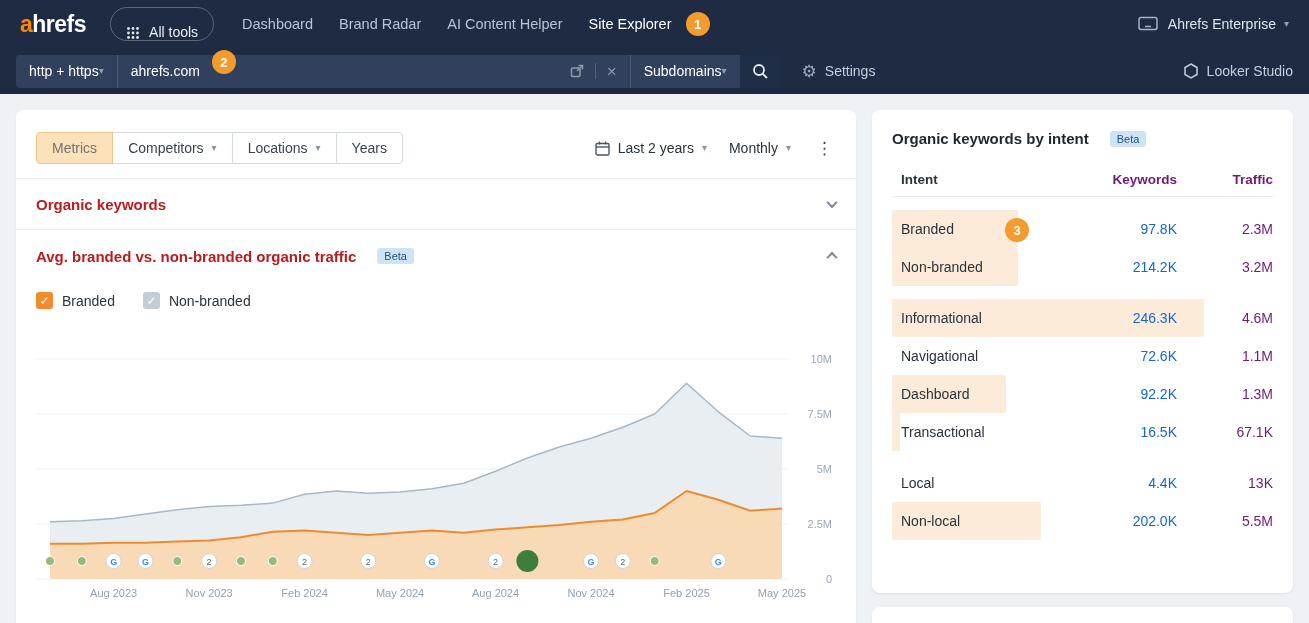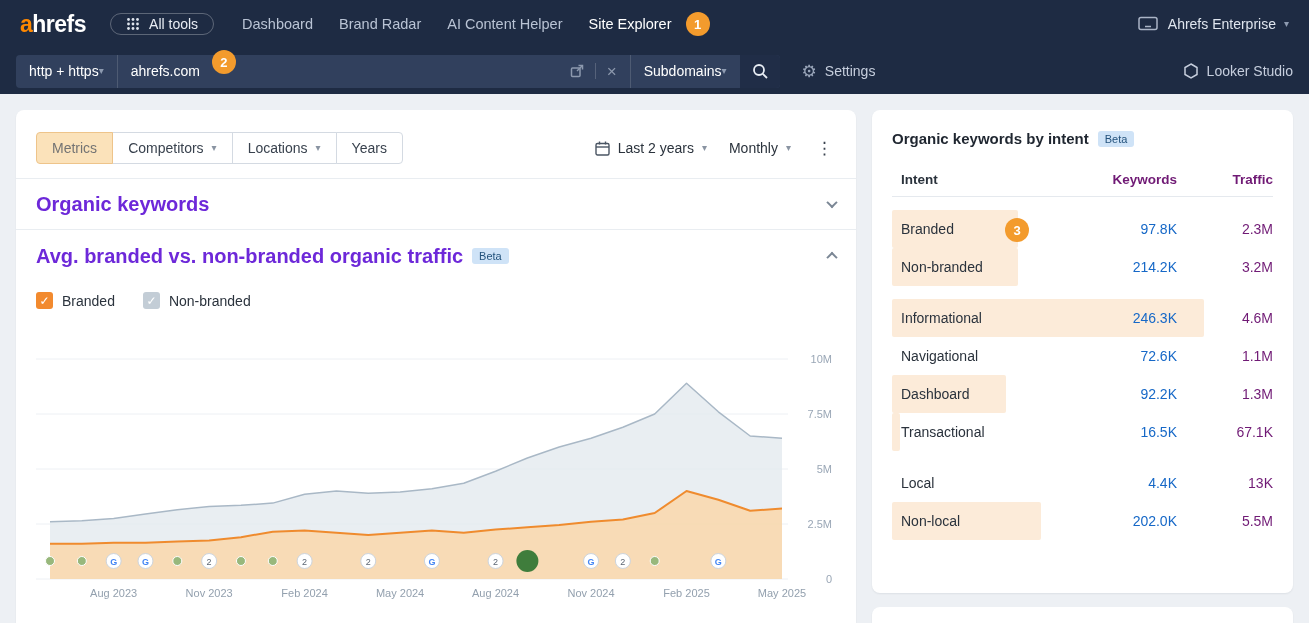--- a/index.html
+++ b/index.html
@@ -3,22 +3,22 @@
 <meta charset="utf-8">
 <style>
   *{box-sizing:border-box;margin:0;padding:0}
   html,body{width:1309px;height:623px;overflow:hidden}
   body{background:#edf0f4;font-family:"Liberation Sans",sans-serif;-webkit-font-smoothing:antialiased}
 
   
   .topbar{height:48px;background:#1e2b43;display:flex;align-items:center;padding:0 20px;position:relative}
   .logo{font-size:23px;font-weight:bold;color:#fff;letter-spacing:-.5px;cursor:pointer;line-height:1}
   .logo .accent{color:#ff8800}
-  .alltools{margin-left:24px;display:flex;align-items:center;gap:9px;background:transparent;
-    border:1px solid rgba(255,255,255,.28);border-radius:17px;height:22px;padding:0 15px;
+  .alltools{margin-left:24px;display:flex;align-items:flex-end;gap:9px;background:transparent;
+    border:1px solid rgba(255,255,255,.28);border-radius:17px;height:34px;padding:0 15px;
     color:#e9edf4;font-size:14px;cursor:pointer;font-family:inherit}
   nav{display:flex;align-items:center;gap:26px;margin-left:28px}
   .nav-item{color:#b9c3d4;font-size:14.5px;cursor:pointer;white-space:nowrap}
   .nav-item.active{color:#fff}
   .callout{width:24px;height:24px;border-radius:50%;background:#f39b2d;color:#fff;font-size:13px;
     font-weight:bold;display:inline-flex;align-items:center;justify-content:center;flex:none}
   .callout.inline{margin-left:-12px}
   .topbar-right{margin-left:auto;display:flex;align-items:center;gap:10px;color:#dfe5ee;font-size:14px;cursor:pointer}
   .caret{font-size:10px;color:#8e9bb1;line-height:1}
   .caret.dark{color:#8a94a2}
@@ -52,26 +52,26 @@
   .tab:first-child{border-radius:4px 0 0 4px;margin-left:0}
   .tab:last-child{border-radius:0 4px 4px 0}
   .tab.active{background:#fbe2ba;border-color:#eec48a;color:#737373;position:relative;z-index:1}
   .toolbar-right{margin-left:auto;display:flex;align-items:center;gap:22px;color:#2b333d;font-size:14px}
   .tool-item{display:flex;align-items:center;gap:8px;cursor:pointer}
   .kebab{font-size:17px;color:#39424e;cursor:pointer;padding:0 3px}
 
   .divider{height:1px;background:#e9edf1;margin:0 -20px}
   .mt14{margin-top:14px}
   .sec-row{display:flex;align-items:center;height:50px;cursor:pointer}
-  .sec-row h2,.sec-row2 h2{font-size:20px;color:#6d28d9}
+  .sec-row h2,.sec-row2 h2{font-size:15px;color:#b91c1c}
   .sec-row2{display:flex;align-items:center;height:52px;cursor:pointer}
   .chev{width:8px;height:8px;border-right:2px solid #7b8795;border-bottom:2px solid #7b8795;margin-left:auto;flex:none}
   .chev.down{transform:rotate(45deg) translate(-1px,-1px)}
   .chev.up{transform:rotate(-135deg) translate(-1px,-1px)}
-  .beta{background:#cfe3f7;color:#23527c;font-size:11px;padding:2px 7px;border-radius:3px;margin-left:9px;font-weight:normal;flex:none}
+  .beta{background:#cfe3f7;color:#23527c;font-size:11px;padding:2px 7px;border-radius:3px;margin-left:21px;font-weight:normal;flex:none}
 
   .legend{display:flex;align-items:center;gap:28px;margin-top:10px}
   .legend-item{display:flex;align-items:center;gap:9px;font-size:14px;color:#2b333d;cursor:pointer}
   .checkbox{width:17px;height:17px;border-radius:3px;color:#fff;font-size:12px;display:flex;align-items:center;justify-content:center;flex:none}
 
   .chart-wrap{margin-top:35px}
   svg text{font-family:"Liberation Sans",sans-serif}
 
   
   .panel-title-row{display:flex;align-items:center}

